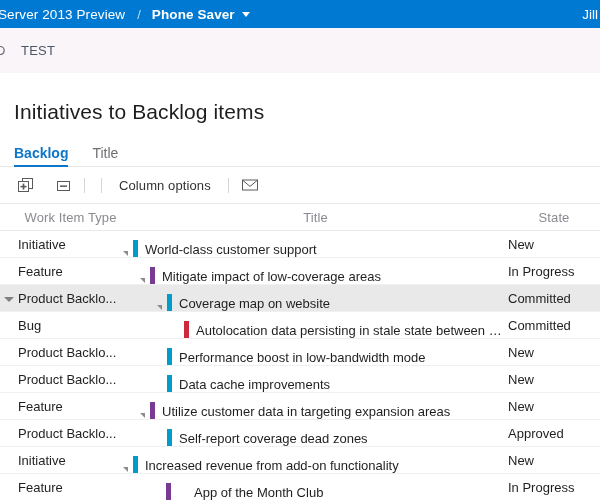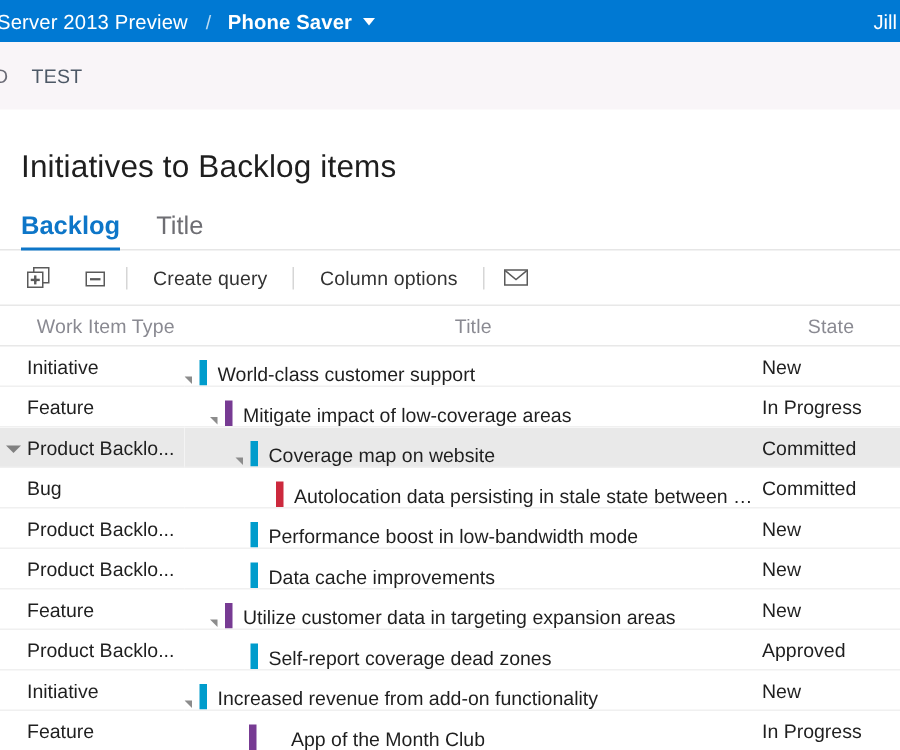--- a/index.html
+++ b/index.html
@@ -108,21 +108,21 @@
   .pivot {
     display: flex;
     align-items: flex-end;
     padding-left: 14px;
     margin-top: 17px;
     border-bottom: 1px solid #e6e6e6;
     height: 26px;
     box-sizing: border-box;
   }
   .pivot-tab {
-    font-size: 17px;
+    font-size: 14px;
     color: #6e6e73;
     margin-right: 24px;
     padding-bottom: 5px;
     position: relative;
     cursor: pointer;
   }
   .pivot-tab.active {
     color: #0e76c8;
     font-weight: bold;
   }
@@ -296,21 +296,20 @@
 
     <div class="tb-btn tb-icon-btn">
       <svg width="17" height="17" viewBox="0 0 17 17">
         <rect x="2.5" y="4.5" width="12" height="9" fill="none" stroke="#5a5a5a" stroke-width="1"></rect>
         <rect x="5" y="8.4" width="7" height="1.5" fill="#5a5a5a"></rect>
       </svg>
     </div>
 
     <div class="tb-divider"></div>
 
-    <div class="tb-btn tb-text-btn">Create query</div>
 
     <div class="tb-divider"></div>
 
     <div class="tb-btn tb-text-btn">Column options</div>
 
     <div class="tb-divider"></div>
 
     <div class="tb-btn tb-icon-btn">
       <svg width="18" height="14" viewBox="0 0 18 14">
         <rect x="1.5" y="2" width="15" height="10" fill="none" stroke="#5a5a5a" stroke-width="1"></rect>

